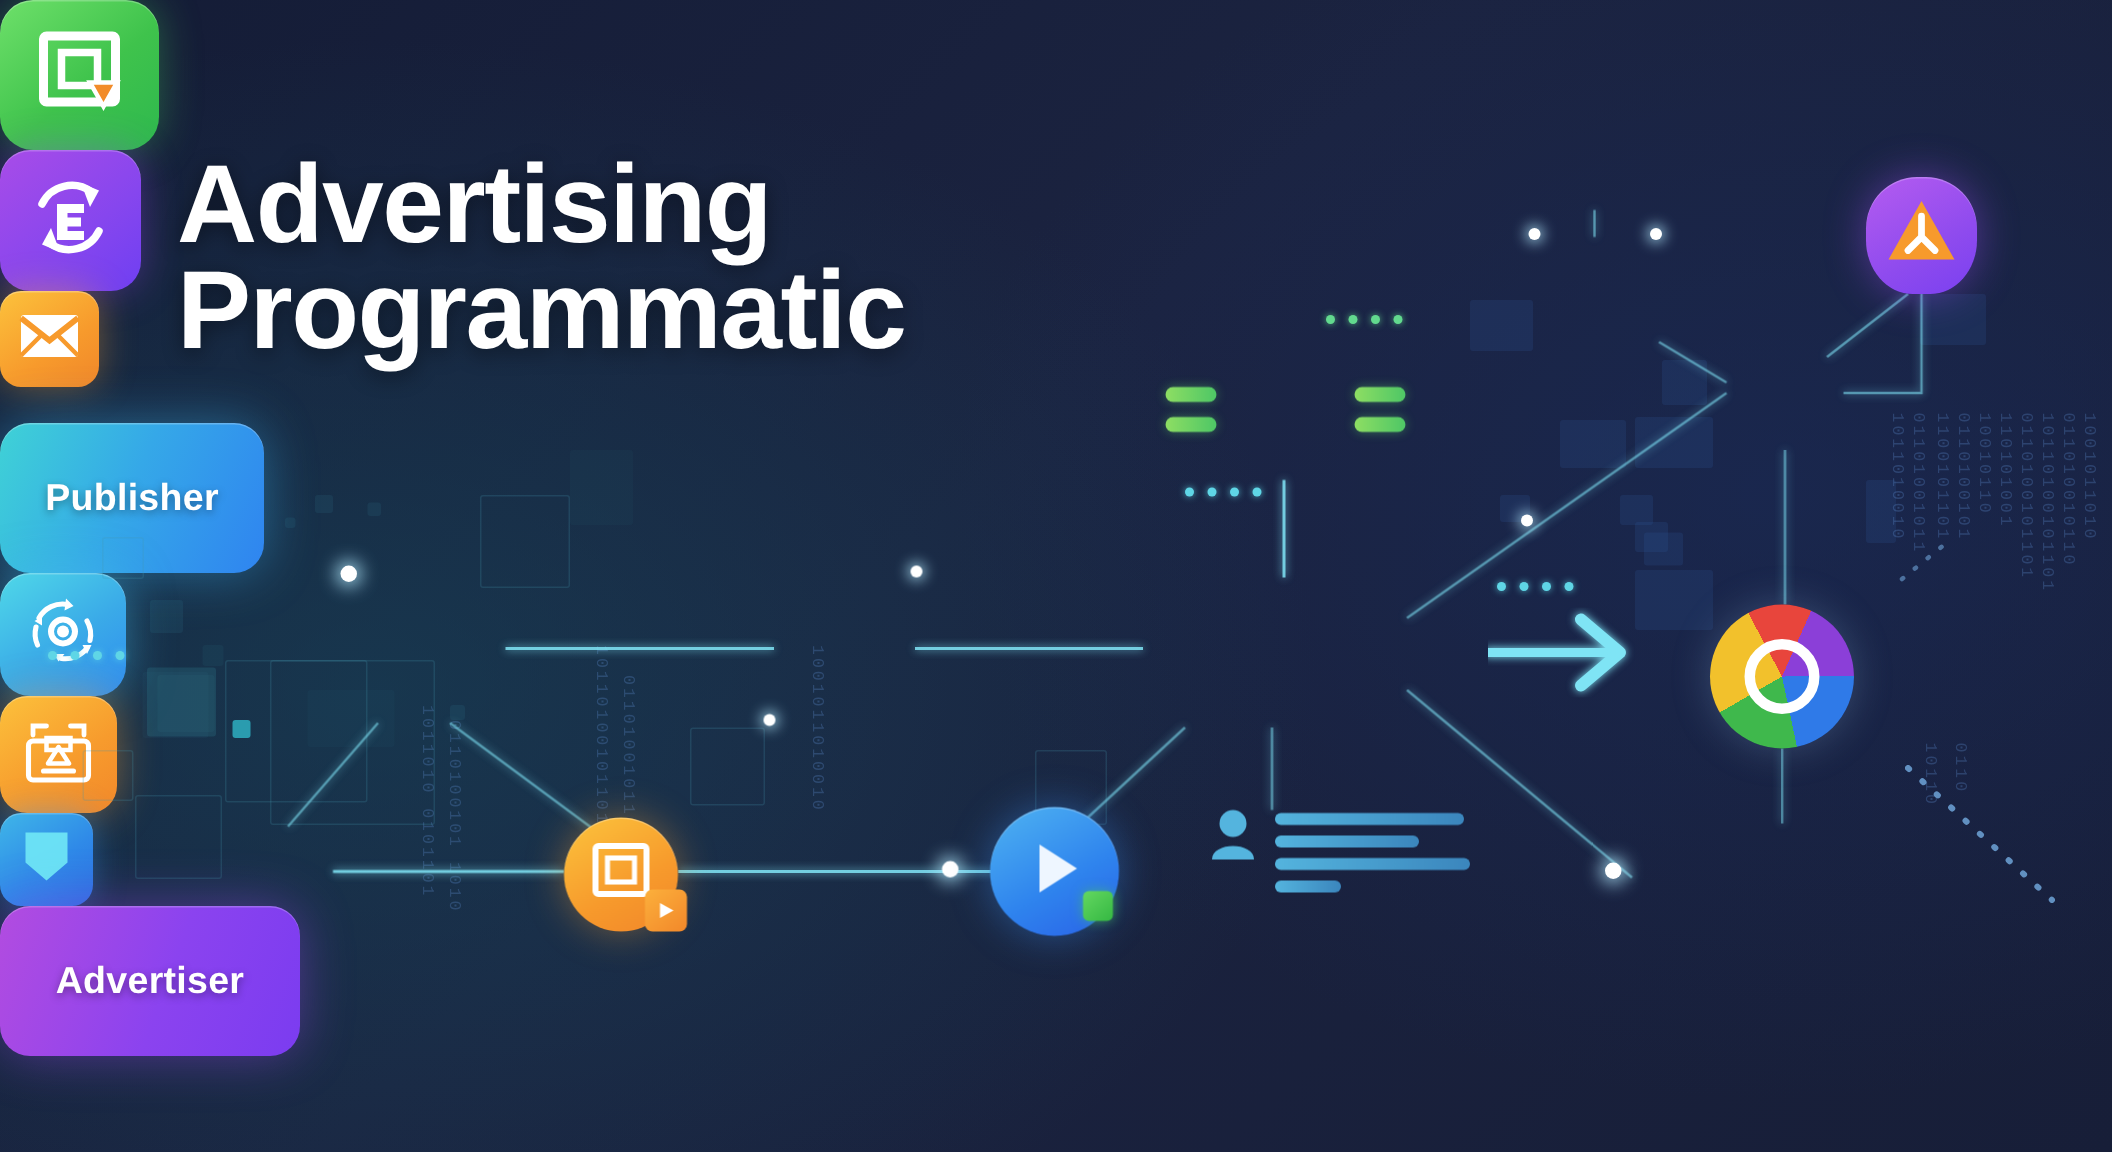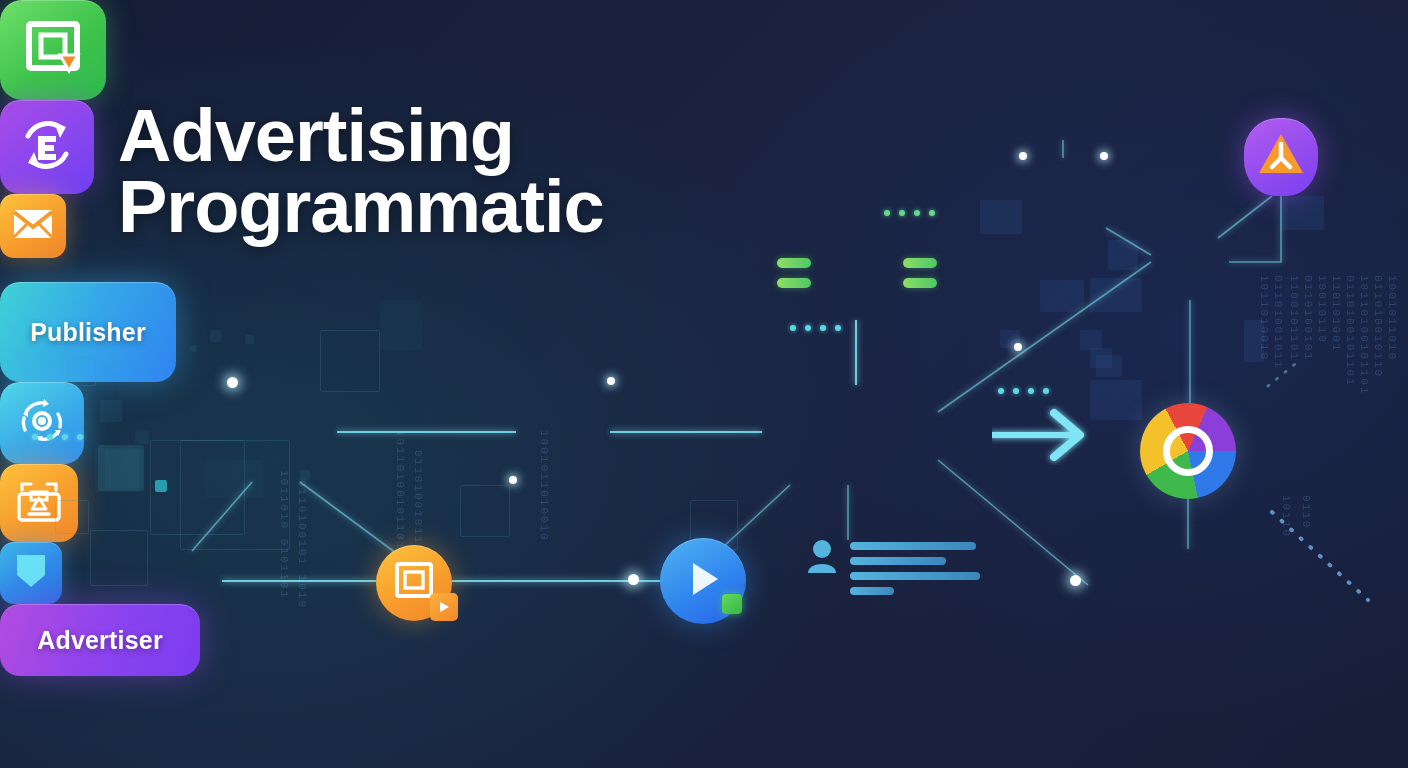--- a/index.html
+++ b/index.html
@@ -36,21 +36,21 @@
     color:#fff; font-weight:700; letter-spacing:.2px;
     text-shadow:0 2px 6px rgba(0,0,0,.35);
   }
   #pub-box {
     left:762px; top:385px; width:176px; height:100px; font-size:25px;
     background:linear-gradient(115deg,#3fd2d6 0%,#35a8e8 48%,#2f84f0 100%);
     box-shadow:0 0 34px rgba(59,175,235,.45), inset 0 1px 0 rgba(255,255,255,.25);
     margin-top:24px;
   }
   #adv-box {
-    left:1088px; top:549px; width:200px; height:72px; font-size:25px;
+    left:1088px; top:549px; width:200px; height:100px; font-size:25px;
     background:linear-gradient(110deg,#b24ce0 0%,#8b43ef 55%,#7b3cf0 100%);
     box-shadow:0 0 34px rgba(150,70,235,.45), inset 0 1px 0 rgba(255,255,255,.22);
     text-align:right;
   }
 
   .tile { border-radius:22px; display:flex; align-items:center; justify-content:center; }
   #tile-green { left:231px; top:382px; width:106px; height:100px;
     background:linear-gradient(140deg,#6ee06a 0%,#3fc34c 55%,#2eb84e 100%);
     box-shadow:0 0 28px rgba(70,205,90,.40), inset 0 1px 0 rgba(255,255,255,.25); }
   #tile-purple { left:516px; top:385px; width:94px; height:94px; border-radius:20px;

